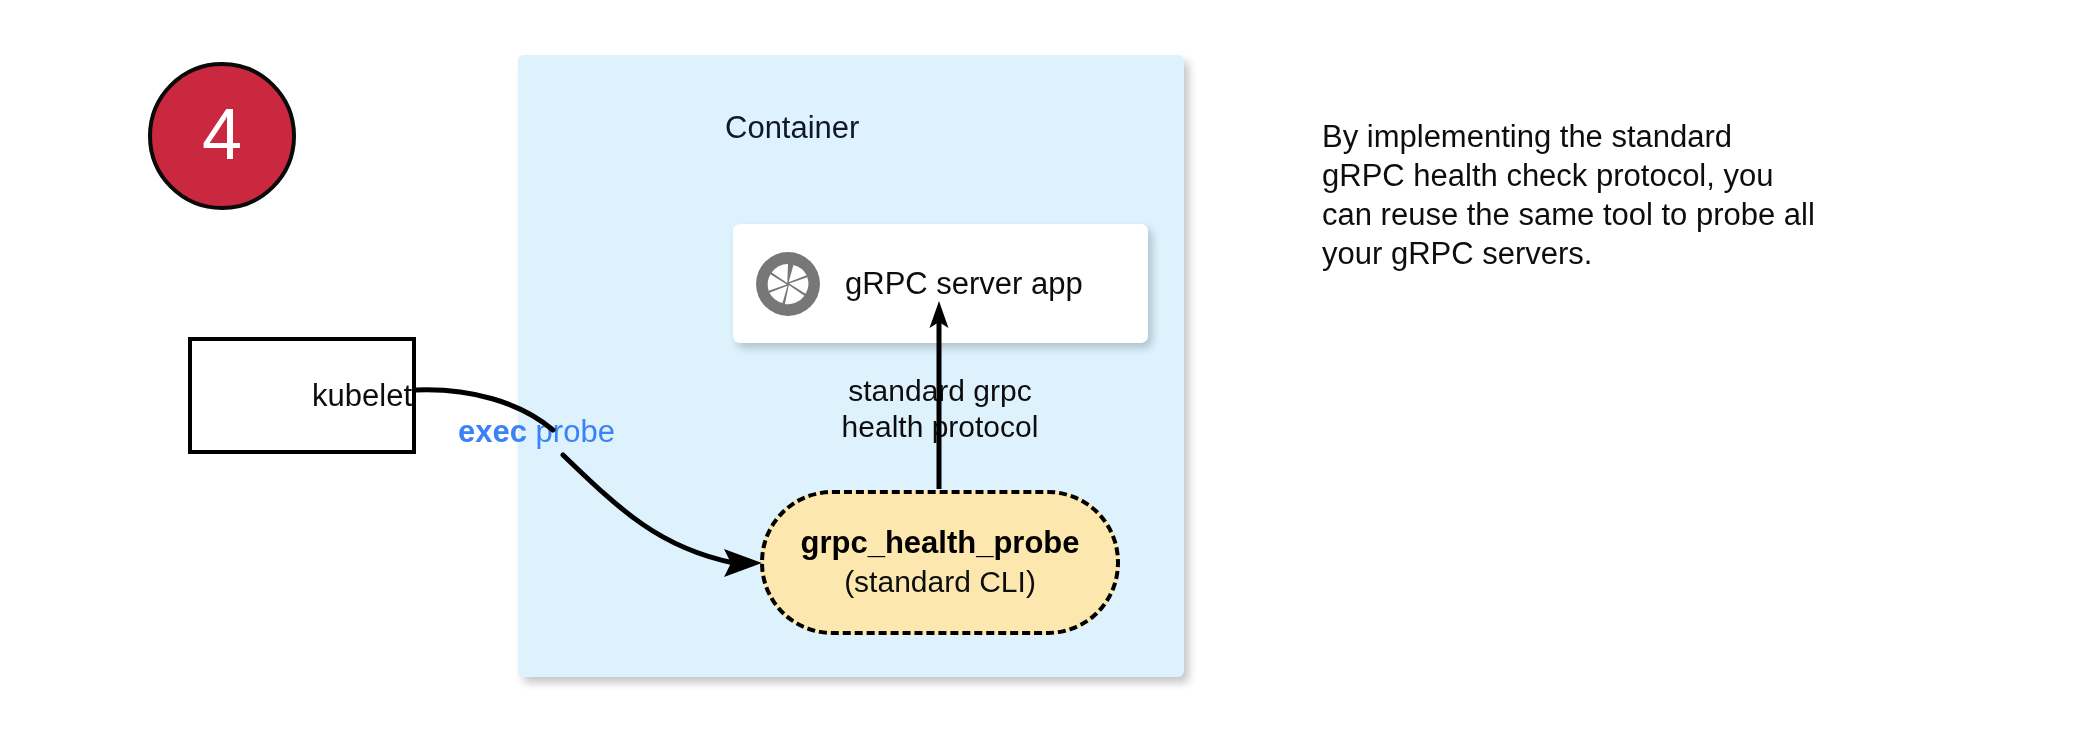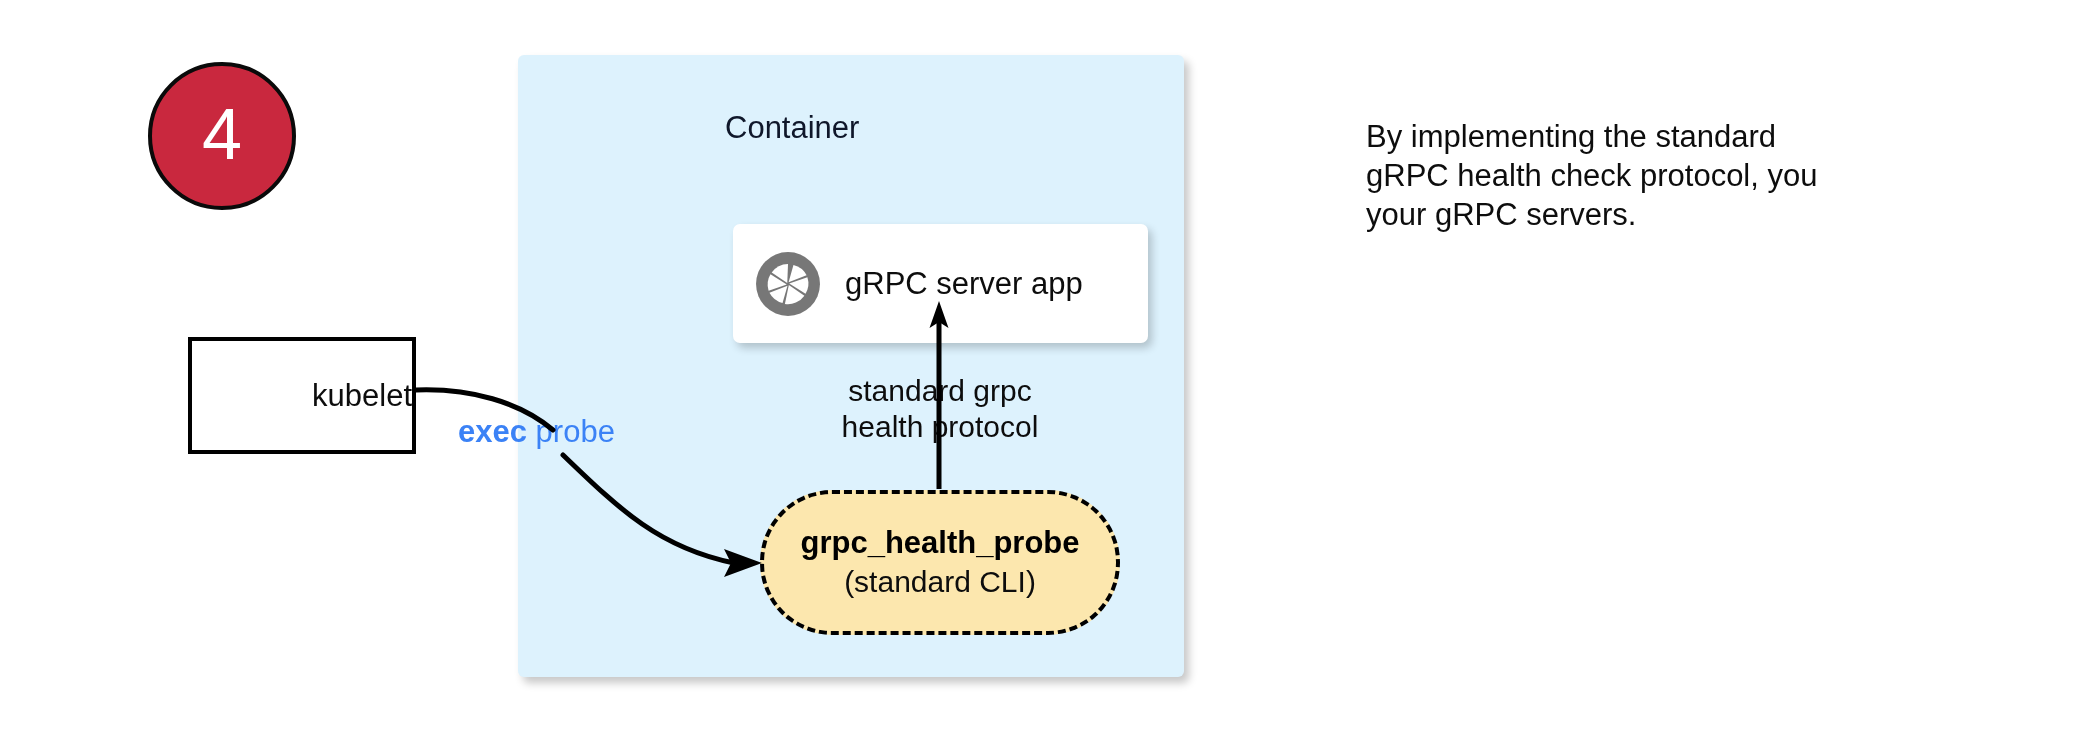--- a/index.html
+++ b/index.html
@@ -170,21 +170,21 @@
   
   #narrative {
     position: absolute;
     left: 1322px;
     top: 117px;
     width: 600px;
     font-size: 31px;
     line-height: 39px;
     color: #0d0d0d;
   }
-  #narrative .line { display: block; white-space: nowrap; margin-left: 44px; }
+  #narrative .line { display: block; white-space: nowrap; }
 
   
   .overlay {
     position: absolute;
     left: 0;
     top: 0;
     width: 2100px;
     height: 750px;
     pointer-events: none;
   }
@@ -251,16 +251,17 @@
     </g>
   </svg>
 
   <div id="exec-probe-label">
     <span class="strong">exec</span><span> probe</span>
   </div>
 
   <div id="narrative">
     <span class="line">By implementing the standard</span>
     <span class="line">gRPC health check protocol, you</span>
+    <span class="line">can reuse the same tool to probe all</span>
     <span class="line">your gRPC servers.</span>
   </div>
 
 </div>
 
 </body></html>

